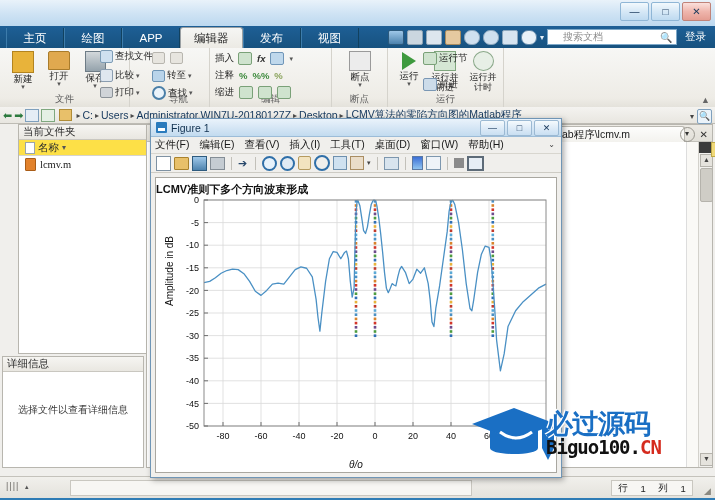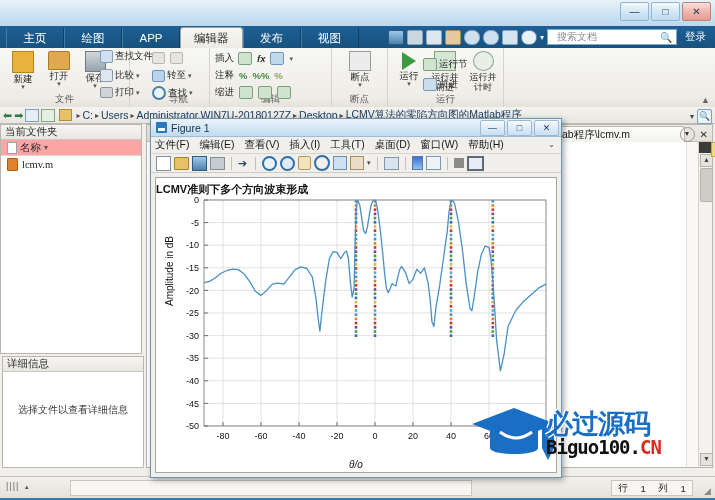--- a/index.html
+++ b/index.html
@@ -55,21 +55,21 @@
     color:#1a1a1a;border:1px solid #9aa0a3;border-bottom:none;
     border-radius:3px 3px 0 0;height:21px;
   }
   .qat{
     position:absolute;right:0;top:26px;height:22px;display:flex;align-items:center;gap:3px;
     padding-right:4px;
   }
   .qat-ico{width:14px;height:13px;border-radius:2px;display:inline-block;}
   .searchbox{
     width:130px;height:16px;background:#fff;border:1px solid #7da8c8;
-    display:flex;align-items:center;padding:0 9px;box-sizing:border-box;
+    display:flex;align-items:center;padding:0 15px;box-sizing:border-box;
     font-size:10px;color:#8b8b8b;position:relative;
   }
   .searchbox .mag{position:absolute;right:3px;top:2px;color:#2d6ea8;font-size:10px;}
   .login-btn{color:#fff;font-size:10.5px;padding:0 5px;}
   
   .ribbon{
     position:absolute;left:0;top:48px;width:715px;height:59px;
     background:linear-gradient(180deg,#f7f7f5 0%,#eeece6 85%,#e4e2db 100%);
     border-bottom:1px solid #b6b4ad;
   }
@@ -109,21 +109,21 @@
     position:absolute;background:#fff;border:1px solid #b8b6af;box-sizing:border-box;
   }
   .panel-head{
     height:15px;background:linear-gradient(180deg,#f6f5f2 0%,#e9e7e1 100%);
     border-bottom:1px solid #c9c7c0;font-size:10.5px;color:#2c2c2c;
     display:flex;align-items:center;padding-left:4px;box-sizing:border-box;
   }
   .colhead{
     height:16px;border-bottom:1px solid #d6d4cd;font-size:10.5px;color:#2c2c2c;
     display:flex;align-items:center;padding-left:6px;gap:3px;box-sizing:border-box;
-    background:#fca5a5;
+    background:#fde047;
   }
   .filerow{display:flex;align-items:center;gap:4px;font-size:10.5px;padding:2px 0 0 6px;color:#1a1a1a;font-family:Liberation Serif, serif;}
   .detail-msg{
     position:absolute;left:0;top:46px;width:100%;text-align:center;font-size:10px;color:#3a3a3a;
   }
   
   .doc-tabbar{
     position:absolute;left:0;top:0;width:100%;height:17px;
     background:linear-gradient(180deg,#eceae4 0%,#e2e0d9 100%);
     border-bottom:1px solid #c3c1ba;box-sizing:border-box;
@@ -360,21 +360,21 @@
       <div class="bigbtn" style="left:40px;">
         <span class="ic" style="width:20px;height:18px;background:#d5e7d4;border:1px solid #7fa67d;"></span>
         <span class="lab" style="font-size:9px;">运行并前进</span>
       </div>
       <div class="bigbtn" style="left:78px;">
         <span class="ic" style="width:19px;height:18px;background:#e7efe6;border:1px solid #8aa889;border-radius:50%;"></span>
         <span class="lab" style="font-size:9px;">运行并计时</span>
       </div>
       <div class="glabel">运行</div>
     </div>
-    <div class="smallitem" style="left:423px;top:10px;">
+    <div class="smallitem" style="left:423px;top:4px;">
       <span class="ic sq" style="width:12px;height:11px;background:#cfe3ce;border:1px solid #7aa178;"></span>
       <span>运行节</span>
     </div>
     <div class="smallitem" style="left:423px;top:30px;">
       <span class="ic sq" style="width:12px;height:11px;background:#ccdcea;border:1px solid #7a97b4;"></span>
       <span>前进</span>
     </div>
 
     <div style="position:absolute;right:5px;bottom:2px;font-size:9px;color:#666;">▲</div>
   </div>
@@ -400,21 +400,21 @@
       <span>LCMV算法的零陷方向图的Matlab程序</span>
     </span>
     <span class="addr-right">
       <span style="font-size:8px;color:#444;">▾</span>
       <span style="display:inline-block;width:13px;height:13px;border:1px solid #7fa0bd;background:#eaf3fa;border-radius:2px;text-align:center;line-height:12px;font-size:9px;color:#2d6ea8;">🔍</span>
     </span>
   </div>
 
   <div class="workspace">
 
-    <div class="panel" style="left:0;top:0;width:142px;height:230px;">
+    <div class="panel" style="left:18px;top:0;width:142px;height:230px;">
       <div class="panel-head">当前文件夹</div>
       <div class="colhead">
         <span style="display:inline-block;width:8px;height:10px;border:1px solid #9aa4ac;background:#fff;"></span>
         <span>名称</span>
         <span style="font-size:8px;color:#555;">▾</span>
       </div>
       <div class="filerow">
         <span style="display:inline-block;width:9px;height:11px;background:#e2822c;border:1px solid #a95d18;border-radius:1px;"></span>
         <span>lcmv.m</span>
       </div>

